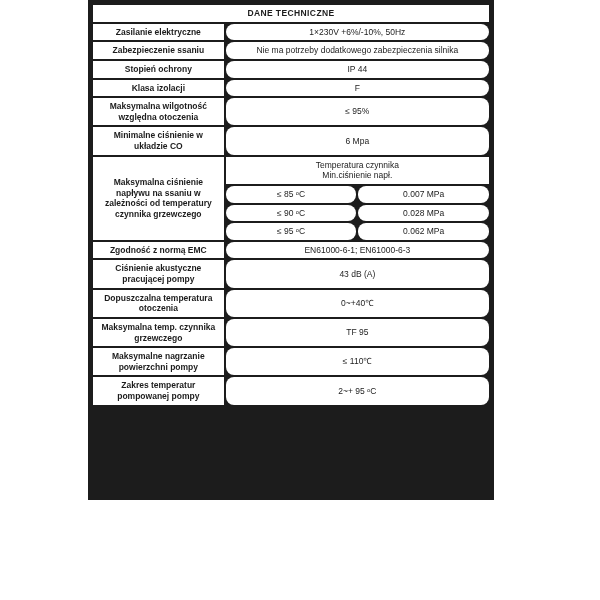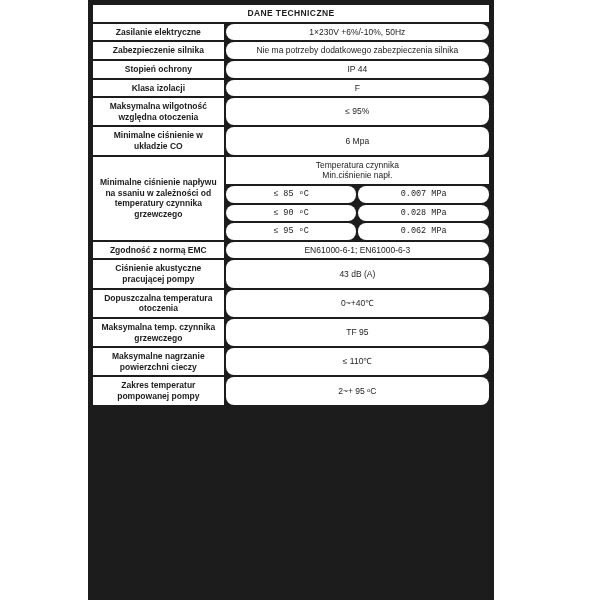--- a/index.html
+++ b/index.html
@@ -17,21 +17,21 @@
     position: relative;
     width: 600px;
     height: 600px;
     background: #ffffff;
   }
   #sheet {
     position: absolute;
     left: 88px;
     top: 0;
     width: 406px;
-    height: 600px;
+    height: 500px;
     background: #1c1c1c;
     box-sizing: border-box;
     padding: 3px 3px 3px 3px;
   }
   table.spec {
     width: 400px;
     border-collapse: separate;
     border-spacing: 2px;
     table-layout: fixed;
   }
@@ -59,61 +59,61 @@
   td.value {
     font-weight: normal;
     border-radius: 8px;
   }
   td.sub-head {
     font-weight: normal;
   }
   .tbl-wrap {
     position: relative;
   }
-  .nowrap { white-space: nowrap; font-family: Liberation Mono, monospace; }
+  .nowrap { white-space: nowrap; }
 </style>
 </head>
 <body>
 
 <div id="page">
   <div id="sheet">
     <div class="tbl-wrap">
       <table class="spec">
         <tbody>
           <tr>
             <td class="title-cell" colspan="3">DANE TECHNICZNE</td>
           </tr>
 
           <tr>
             <td class="label">Zasilanie elektryczne</td>
             <td class="value" colspan="2">1×230V +6%/-10%, 50Hz</td>
           </tr>
           <tr>
-            <td class="label">Zabezpieczenie silnika</td>
+            <td class="label">Zabezpieczenie ssaniu</td>
             <td class="value" colspan="2">Nie ma potrzeby dodatkowego zabezpieczenia silnika</td>
           </tr>
           <tr>
             <td class="label">Stopień ochrony</td>
             <td class="value" colspan="2">IP 44</td>
           </tr>
           <tr>
             <td class="label">Klasa izolacji</td>
             <td class="value" colspan="2">F</td>
           </tr>
           <tr>
             <td class="label">Maksymalna wilgotność względna otoczenia</td>
             <td class="value" colspan="2">≤ 95%</td>
           </tr>
           <tr>
             <td class="label">Minimalne ciśnienie w układzie CO</td>
             <td class="value" colspan="2">6 Mpa</td>
           </tr>
 
           <tr>
-            <td class="label" rowspan="4">Minimalne ciśnienie napływu na ssaniu w zależności od temperatury czynnika grzewczego</td>
+            <td class="label" rowspan="4">Maksymalna ciśnienie napływu na ssaniu w zależności od temperatury czynnika grzewczego</td>
             <td class="sub-head" colspan="2">
               <span>Temperatura czynnika</span><br>
               <span>Min.ciśnienie napł.</span>
             </td>
           </tr>
           <tr>
             <td class="value nowrap">≤ 85 ᵒC</td>
             <td class="value nowrap">0.007 MPa</td>
           </tr>
           <tr>
@@ -135,21 +135,21 @@
           </tr>
           <tr>
             <td class="label">Dopuszczalna temperatura otoczenia</td>
             <td class="value" colspan="2">0~+40℃</td>
           </tr>
           <tr>
             <td class="label">Maksymalna temp. czynnika grzewczego</td>
             <td class="value" colspan="2">TF 95</td>
           </tr>
           <tr>
-            <td class="label">Maksymalne nagrzanie powierzchni cieczy</td>
+            <td class="label">Maksymalne nagrzanie powierzchni pompy</td>
             <td class="value" colspan="2">≤ 110℃</td>
           </tr>
           <tr>
             <td class="label">Zakres temperatur pompowanej pompy</td>
             <td class="value" colspan="2">2~+ 95 ᵒC</td>
           </tr>
         </tbody>
       </table>
     </div>
   </div>

